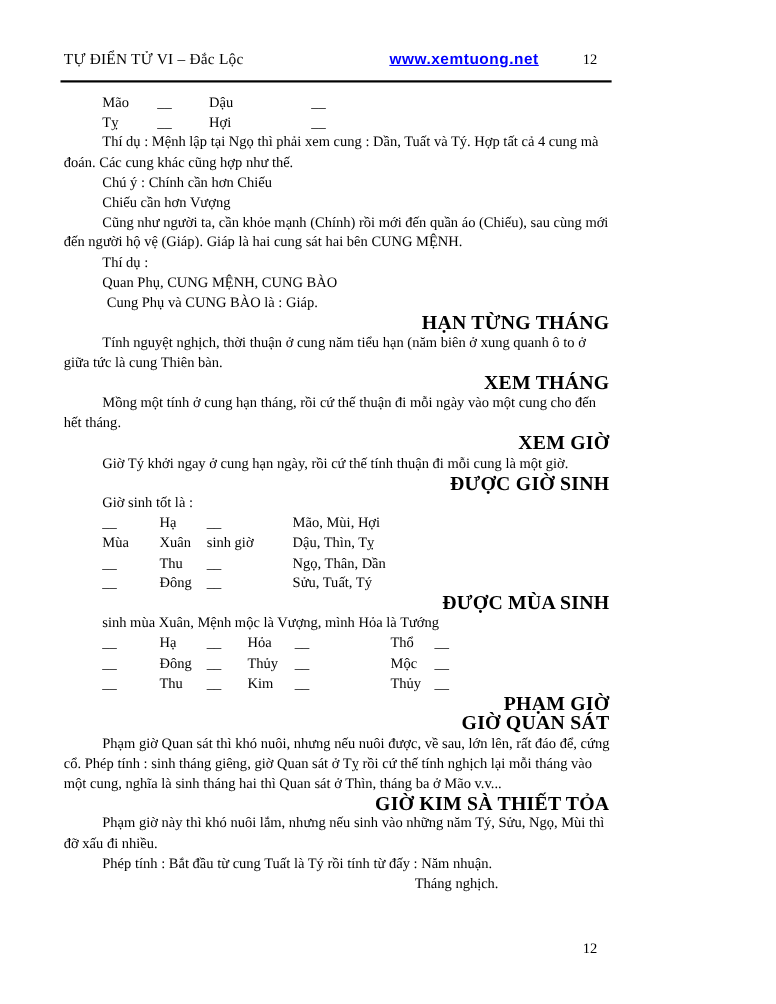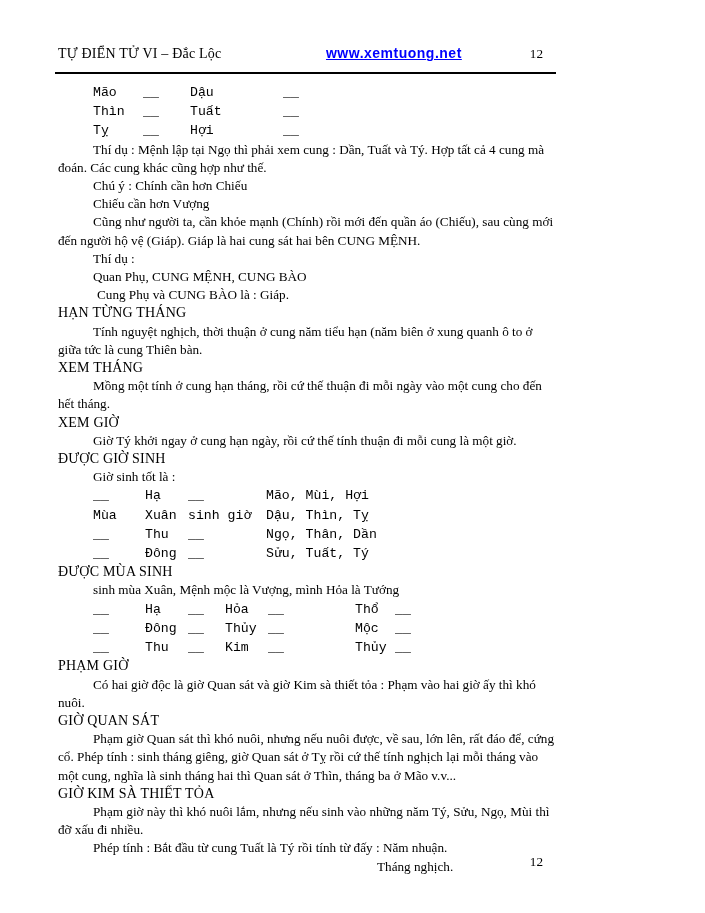--- a/index.html
+++ b/index.html
@@ -11,44 +11,44 @@
     position:relative;
     overflow:hidden;
   }
   .page { position:relative; width:611px; height:913px; }
   .header {
     display:flex; justify-content:space-between; align-items:baseline;
     padding:44px 57px 0 58px;
     line-height:18px;
   }
   .title { font-size:14px; letter-spacing:0.2px; }
-  .header-right { display:flex; align-items:baseline;gap:28px; }
+  .header-right { display:flex; align-items:baseline; }
   .site-link {
     font-family:"Liberation Sans", sans-serif;
     font-weight:bold; font-size:14px; letter-spacing:0.5px;
     color:#0000ff; text-decoration:underline;
   }
   .pagenum-top { margin-left:40px; margin-right:11px; font-size:13.2px; }
   .rule {
     margin:9px 55px 0 55px;
     border-top:2px solid #000000;
   }
   .content {
     margin:9px 57px 0 58px;
     line-height:18.2px;
   }
   p, h2 { margin:0; padding:0; }
   .ind { text-indent:35px; }
   .ind2 { text-indent:39px;font-family:Liberation Serif, serif; }
   .h {
-    text-align:left; font-weight:normal; font-size:14px;
+    text-align:right; font-weight:bold; font-size:18px;
     line-height:18.2px; letter-spacing:0.2px;
   }
   .trow { padding-left:35px; white-space:nowrap; }
-  .tc { display:inline-block;font-family:Liberation Mono, monospace; }
+  .tc { display:inline-block; }
   .a1{width:50px} .a2{width:47px} .a3{width:93px}
   .b1{width:52px} .b2{width:43px} .b3{width:78px}
   .c1{width:52px} .c2{width:43px} .c3{width:37px} .c4{width:43px} .c5{width:87px} .c6{width:40px}
   .thang-nghich { margin-left:319px; }
   .footer-pagenum {
     position:absolute; right:68px; bottom:42px;
     font-size:13.2px; line-height:18px;
   }
 </style>
 </head>
@@ -63,23 +63,20 @@
       <span class="pagenum-top">12</span>
     </span>
   </div>
 
   <div class="rule"></div>
 
   <div class="content">
 
     <div class="trow">
       <span class="tc a1">Mão</span><span class="tc a2">__</span><span class="tc a3">Dậu</span><span class="tc">__</span>
-    </div>
-    <div class="trow">
-      <span class="tc a1">Thìn</span><span class="tc a2">__</span><span class="tc a3">Tuất</span><span class="tc">__</span>
     </div>
     <div class="trow">
       <span class="tc a1">Tỵ</span><span class="tc a2">__</span><span class="tc a3">Hợi</span><span class="tc">__</span>
     </div>
 
     <p class="ind">Thí dụ : Mệnh lập tại Ngọ thì phải xem cung : Dần, Tuất và Tý. Hợp tất cả 4 cung mà đoán. Các cung khác cũng hợp như thế.</p>
     <p class="ind">Chú ý : Chính cần hơn Chiếu</p>
     <p class="ind">Chiếu cần hơn Vượng</p>
     <p class="ind">Cũng như người ta, cần khỏe mạnh (Chính) rồi mới đến quần áo (Chiếu), sau cùng mới đến người hộ vệ (Giáp). Giáp là hai cung sát hai bên CUNG MỆNH.</p>
     <p class="ind">Thí dụ :</p>
@@ -118,21 +115,20 @@
       <span class="tc c1">__</span><span class="tc c2">Hạ</span><span class="tc c3">__</span><span class="tc c4">Hỏa</span><span class="tc c5">__</span><span class="tc c6">Thổ</span><span class="tc">__</span>
     </div>
     <div class="trow">
       <span class="tc c1">__</span><span class="tc c2">Đông</span><span class="tc c3">__</span><span class="tc c4">Thủy</span><span class="tc c5">__</span><span class="tc c6">Mộc</span><span class="tc">__</span>
     </div>
     <div class="trow">
       <span class="tc c1">__</span><span class="tc c2">Thu</span><span class="tc c3">__</span><span class="tc c4">Kim</span><span class="tc c5">__</span><span class="tc c6">Thủy</span><span class="tc">__</span>
     </div>
 
     <h2 class="h">PHẠM GIỜ</h2>
-    <p class="ind">Có hai giờ độc là giờ Quan sát và giờ Kim sà thiết tỏa : Phạm vào hai giờ ấy thì khó nuôi.</p>
 
     <h2 class="h">GIỜ QUAN SÁT</h2>
     <p class="ind">Phạm giờ Quan sát thì khó nuôi, nhưng nếu nuôi được, về sau, lớn lên, rất đáo để, cứng cổ. Phép tính : sinh tháng giêng, giờ Quan sát ở Tỵ rồi cứ thế tính nghịch lại mỗi tháng vào một cung, nghĩa là sinh tháng hai thì Quan sát ở Thìn, tháng ba ở Mão v.v...</p>
 
     <h2 class="h">GIỜ KIM SÀ THIẾT TỎA</h2>
     <p class="ind">Phạm giờ này thì khó nuôi lắm, nhưng nếu sinh vào những năm Tý, Sửu, Ngọ, Mùi thì đỡ xấu đi nhiều.</p>
     <p class="ind">Phép tính : Bắt đầu từ cung Tuất là Tý rồi tính từ đấy : Năm nhuận.</p>
     <p class="thang-nghich">Tháng nghịch.</p>
 
   </div>

